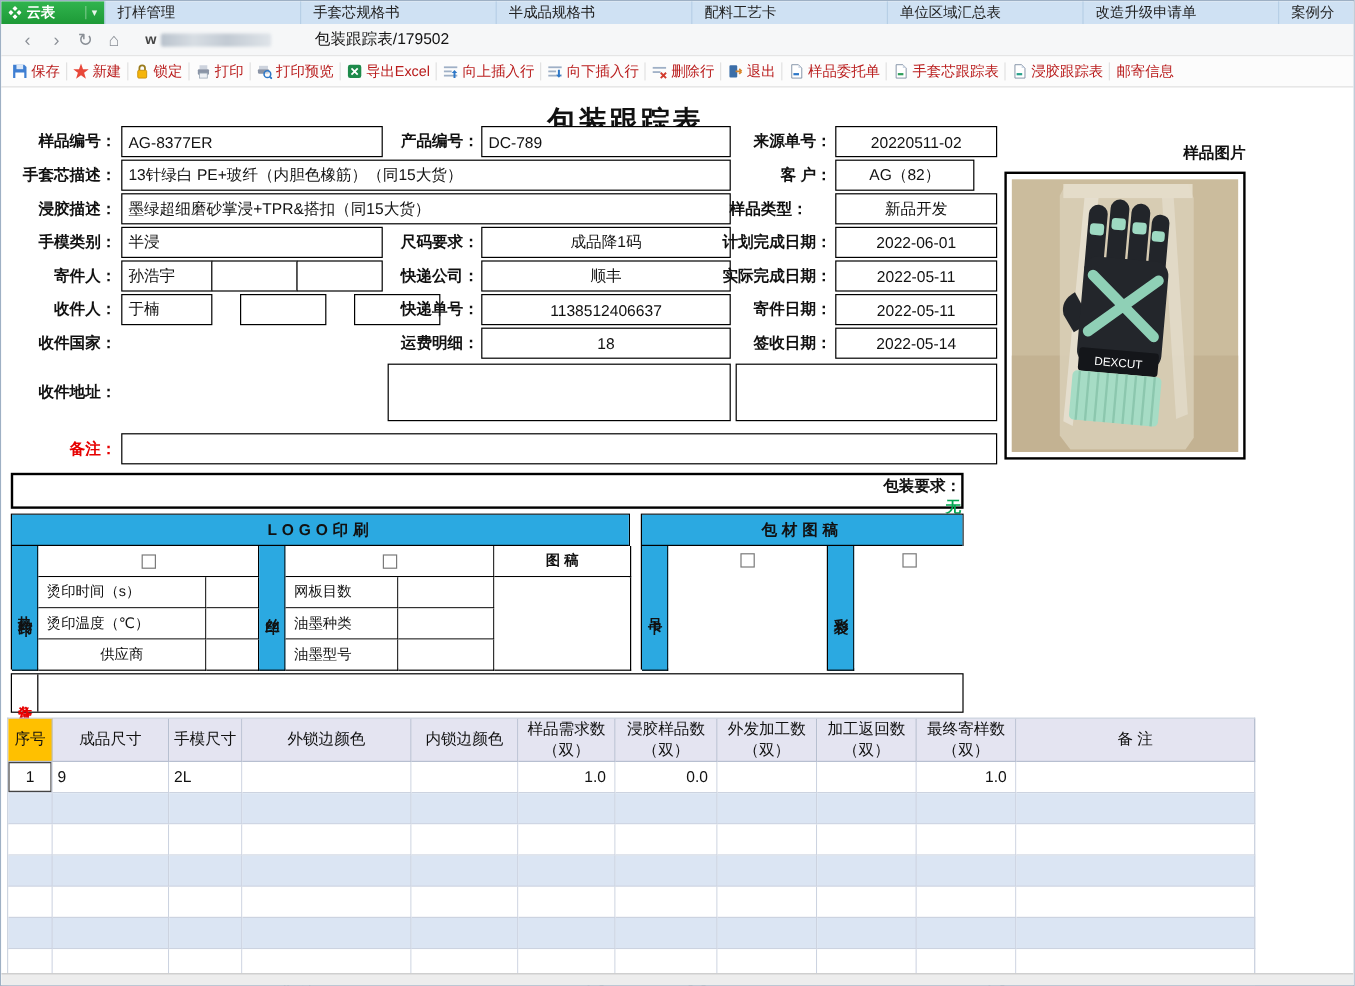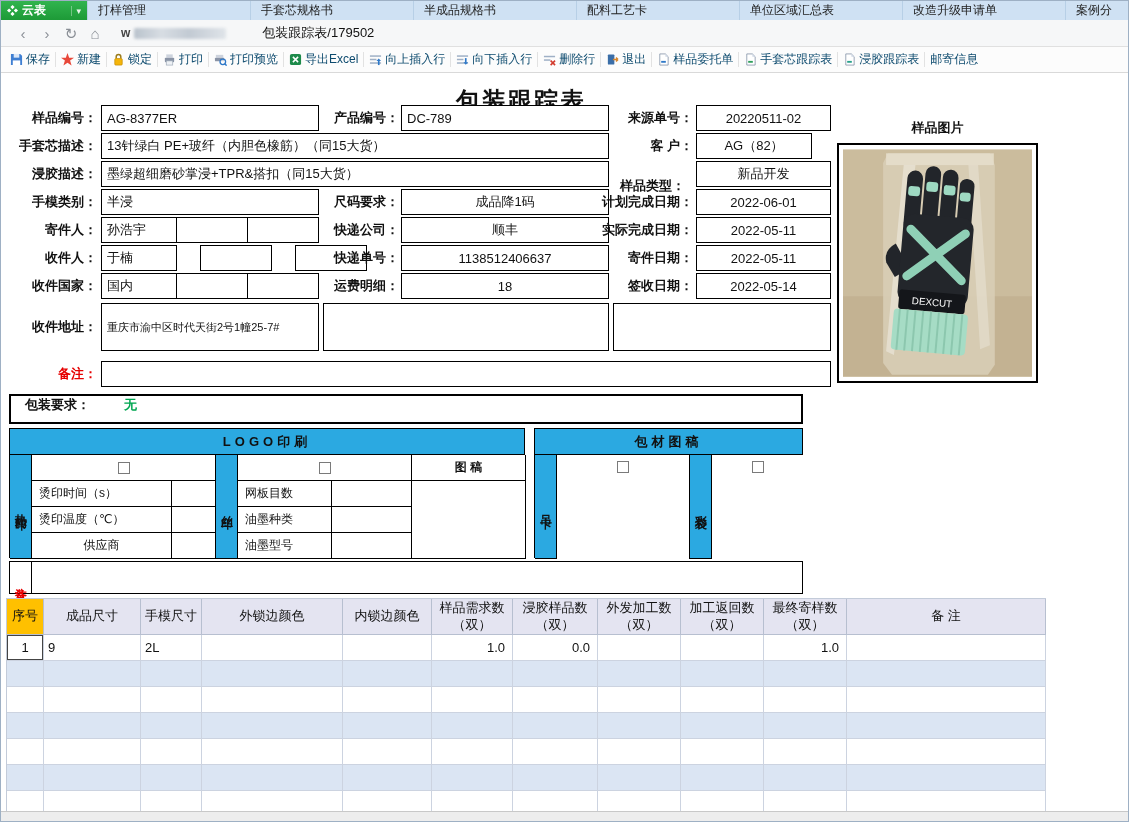--- a/index.html
+++ b/index.html
@@ -12,40 +12,40 @@
 .logo-arrow{margin-left:auto;font-size:9px;opacity:.9;border-left:1px solid rgba(255,255,255,.4);padding-left:4px;}
 .tab{width:163px;border-left:1px solid #b7cfe6;display:flex;align-items:center;padding-left:10px;color:#222;overflow:hidden;white-space:nowrap;}
 .tab:last-child{flex:1;width:auto;}
 
 .navbar{height:27px;background:#f6f7f8;border-bottom:1px solid #e0e0e0;display:flex;align-items:center;padding:0 10px;flex:0 0 auto;}
 .nav-ic{color:#8a8f96;font-size:15px;width:24px;text-align:center;line-height:1;}
 .site-prefix{font-weight:700;font-size:12px;color:#444;margin-left:14px;}
 .redact{display:inline-block;width:92px;height:11px;margin-left:4px;border-radius:2px;background:linear-gradient(90deg,#b9c2cc,#d7dde3 30%,#c2cad3 60%,#dfe4e9);filter:blur(1.5px);}
 .crumb{margin-left:36px;color:#111;font-size:13px;}
 
-.toolbar{height:26px;background:#fcfcfc;border-bottom:1px solid #d9d9d9;display:flex;align-items:center;padding:0 4px;flex:0 0 auto;font-size:12px;color:#0c4a6e;}
+.toolbar{height:26px;background:#fcfcfc;border-bottom:1px solid #d9d9d9;display:flex;align-items:center;padding:0 4px;flex:0 0 auto;font-size:12px;color:#b91c1c;}
 .titem{display:flex;align-items:center;gap:3px;padding:0 5px;height:100%;white-space:nowrap;}
 .titem svg{flex:0 0 auto;}
 .tsep{width:1px;height:15px;background:#e2e2e2;}
 
 .content{position:relative;flex:1;background:#fff;overflow:hidden;padding-left:36px;}
 .abs{position:absolute;}
 .page-title{left:0;top:12px;width:1040px;text-align:center;font-size:24px;font-weight:700;letter-spacing:2px;}
 .lbl{position:absolute;height:26px;line-height:26px;font-weight:700;text-align:right;white-space:nowrap;}
 .lbl.red{color:#e60000;}
 .field{position:absolute;height:26px;border:1px solid #000;background:#fff;display:flex;align-items:center;font-size:13px;overflow:hidden;white-space:nowrap;}
 .field.center{justify-content:center;}
 .field.left{padding-left:5px;}
 .fgroup{position:absolute;display:flex;height:26px;}
 .fgroup .sub{border:1px solid #000;background:#fff;height:26px;display:flex;align-items:center;padding-left:5px;overflow:hidden;}
 .fgroup .sub+.sub{margin-left:-1px;}
 .img-label{position:absolute;font-weight:700;text-align:center;}
 .img-box{position:absolute;border:2px solid #000;background:#fff;padding:4px;}
 .img-box svg{display:block;width:100%;height:100%;}
-.pkg-req{position:absolute;border:2px solid #000;background:#fff;display:flex;align-items:flex-start;}
+.pkg-req{position:absolute;border:2px solid #000;background:#fff;display:flex;align-items:flex-end;flex-direction:column;}
 .pkg-req .plabel{font-weight:700;padding-left:14px;}
 .pkg-req .pval{color:#00a651;font-weight:700;margin-left:34px;}
 .ltab{position:absolute;border:1px solid #000;background:#fff;}
 .ltab .hdr{position:absolute;left:0;top:0;right:0;height:26px;background:#2ba9e1;border-bottom:1px solid #000;display:flex;align-items:center;justify-content:center;font-weight:700;letter-spacing:4px;}
 .cell{position:absolute;border-right:1px solid #000;border-bottom:1px solid #000;display:flex;align-items:center;font-size:12px;background:#fff;overflow:hidden;}
 .cell.blue{background:#2ba9e1;}
 .cell.center{justify-content:center;}
 .cell.padl{padding-left:7px;}
 .cell.topcb{align-items:flex-start;justify-content:center;padding-top:6px;border-bottom:none;}
 .vspan{writing-mode:vertical-rl;text-orientation:upright;letter-spacing:2px;font-weight:700;margin:0 auto;}
@@ -247,36 +247,36 @@
         <span>AG-8377ER</span>
       </div>
     <div class="lbl" style="left:322px;top:32px;width:76px;">产品编号：</div>
     <div class="field left" style="left:400px;top:32px;width:208px;">
         <span>DC-789</span>
       </div>
     <div class="lbl" style="left:592px;top:32px;width:100px;">来源单号：</div>
     <div class="field center" style="left:695px;top:32px;width:135px;">
         <span>20220511-02</span>
       </div>
-    <div class="img-label" style="left:836px;top:46px;width:201px;">样品图片</div>
+    <div class="img-label" style="left:836px;top:46px;width:201px;text-align:right;">样品图片</div>
 
     <div class="lbl" style="left:8px;top:60px;width:88px;">手套芯描述：</div>
     <div class="field left" style="left:100px;top:60px;width:508px;">
         <span>13针绿白 PE+玻纤（内胆色橡筋）（同15大货）</span>
       </div>
     <div class="lbl" style="left:592px;top:60px;width:100px;">客 户：</div>
     <div class="field center" style="left:695px;top:60px;width:116px;">
         <span>AG（82）</span>
       </div>
 
     <div class="lbl" style="left:8px;top:88px;width:88px;">浸胶描述：</div>
     <div class="field left" style="left:100px;top:88px;width:508px;">
         <span>墨绿超细磨砂掌浸+TPR&amp;搭扣（同15大货）</span>
       </div>
-    <div class="lbl" style="left:584px;top:88px;width:100px;margin-top:12px;">样品类型：</div>
+    <div class="lbl" style="left:572px;top:88px;width:100px;">样品类型：</div>
     <div class="field center" style="left:695px;top:88px;width:135px;">
         <span>新品开发</span>
       </div>
 
     <div class="lbl" style="left:8px;top:116px;width:88px;">手模类别：</div>
     <div class="field left" style="left:100px;top:116px;width:218px;">
         <span>半浸</span>
       </div>
     <div class="lbl" style="left:322px;top:116px;width:76px;">尺码要求：</div>
     <div class="field center" style="left:400px;top:116px;width:208px;">
@@ -315,40 +315,30 @@
     <div class="lbl" style="left:322px;top:172px;width:76px;">快递单号：</div>
     <div class="field center" style="left:400px;top:172px;width:208px;">
         <span>1138512406637</span>
       </div>
     <div class="lbl" style="left:592px;top:172px;width:100px;">寄件日期：</div>
     <div class="field center" style="left:695px;top:172px;width:135px;">
         <span>2022-05-11</span>
       </div>
 
     <div class="lbl" style="left:8px;top:200px;width:88px;">收件国家：</div>
-    <div class="fgroup" style="left:100px;top:200px;">
-      <div class="sub" style="width:76px;">
-          <span>国内</span>
-        </div>
-      <div class="sub" style="width:72px;"></div>
-      <div class="sub" style="width:72px;"></div>
-    </div>
     <div class="lbl" style="left:322px;top:200px;width:76px;">运费明细：</div>
     <div class="field center" style="left:400px;top:200px;width:208px;">
         <span>18</span>
       </div>
     <div class="lbl" style="left:592px;top:200px;width:100px;">签收日期：</div>
     <div class="field center" style="left:695px;top:200px;width:135px;">
         <span>2022-05-14</span>
       </div>
 
     <div class="lbl" style="left:8px;top:230px;width:88px;line-height:48px;">收件地址：</div>
-    <div class="field left" style="left:100px;top:230px;width:218px;height:48px;font-size:11px;">
-        <span>重庆市渝中区时代天街2号1幢25-7#</span>
-      </div>
     <div class="field" style="left:322px;top:230px;width:286px;height:48px;"></div>
     <div class="field" style="left:612px;top:230px;width:218px;height:48px;"></div>
 
     <div class="lbl red" style="left:8px;top:288px;width:88px;">备注：</div>
     <div class="field left" style="left:100px;top:288px;width:730px;">
         <span></span>
       </div>
 
     <div class="img-box" style="left:836px;top:70px;width:201px;height:240px;">
       <svg viewBox="0 0 193 232">

